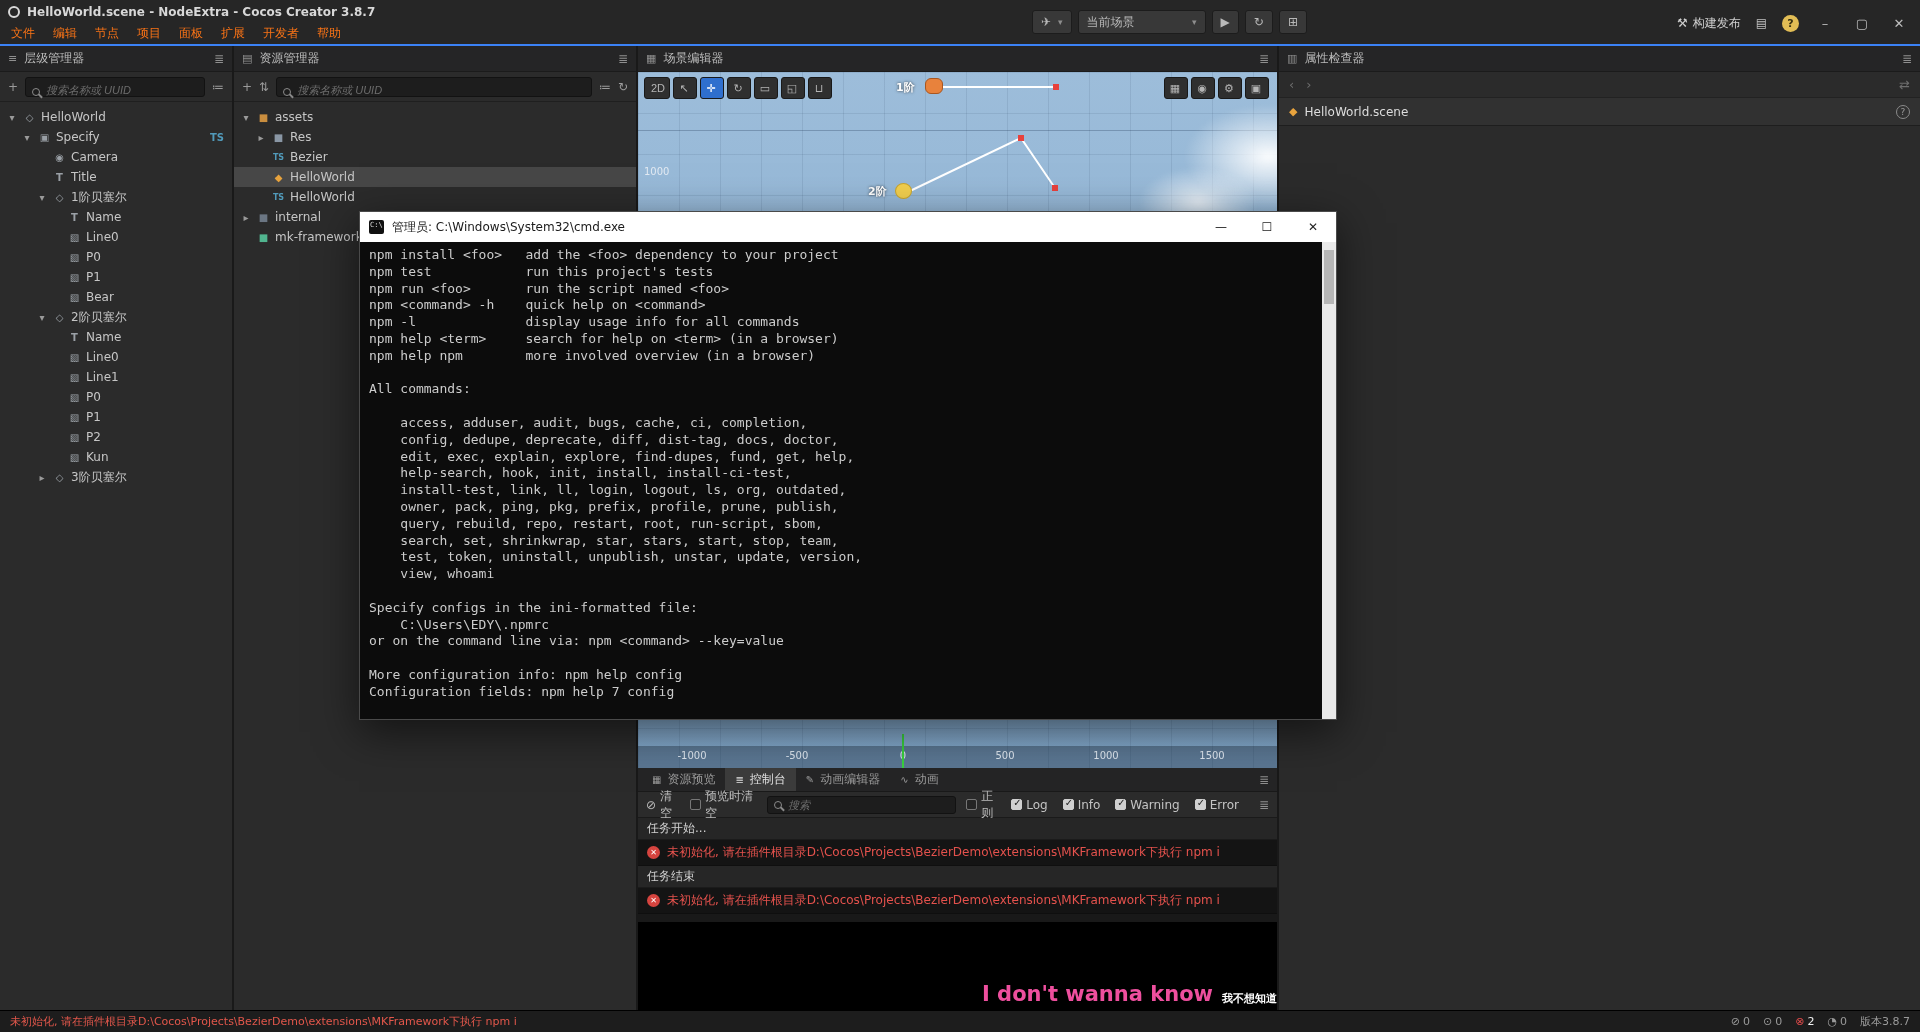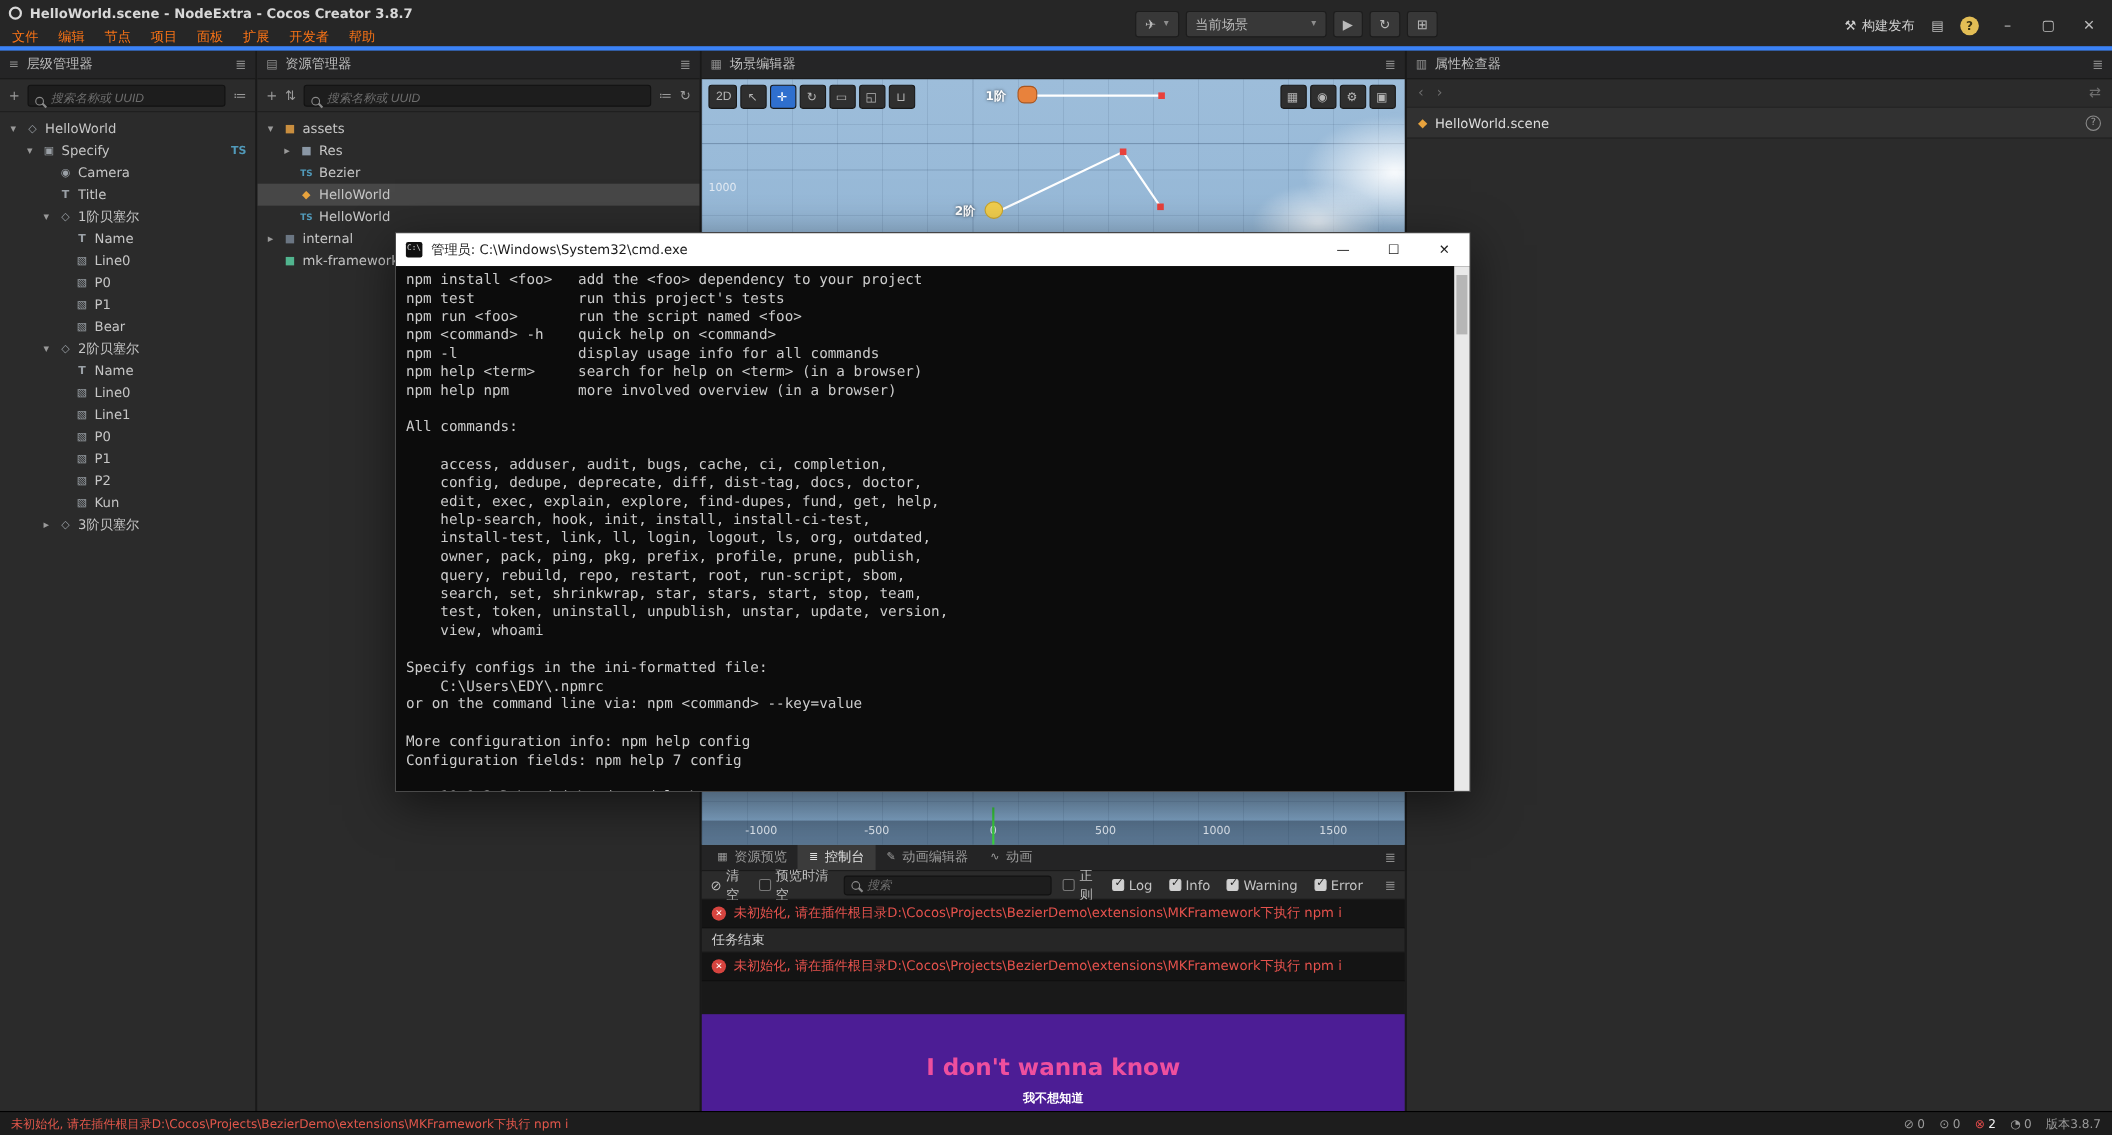--- a/index.html
+++ b/index.html
@@ -1,21 +1,21 @@
 <!DOCTYPE html>
 <html><head>
 <meta charset="utf-8">
 <style>
 *{margin:0;padding:0;box-sizing:border-box}
 html,body{width:1920px;height:1032px;overflow:hidden;background:#1a1a1a;
   font-family:"DejaVu Sans","Liberation Sans",sans-serif;font-size:12px;color:#ccc}
 .app{position:relative;width:1920px;height:1032px;background:#2b2b2b;overflow:hidden}
 
 
-.header{position:absolute;top:0;left:0;right:0;height:46px;background:#262626;border-bottom:4px solid #3b82f6;z-index:20}
+.header{position:absolute;top:0;left:0;right:0;height:46px;background:#262626;border-bottom:2px solid #3b82f6;z-index:20}
 .title-row{display:flex;align-items:center;height:22px;padding:2px 8px 0;gap:7px}
 .app-logo{width:12px;height:12px;border:2px solid #d8d8d8;border-radius:50%;flex:none}
 .window-title{font-size:12px;font-weight:bold;color:#d8d8d8;white-space:nowrap}
 .menu-row{display:flex;align-items:center;height:23px;padding:0 2px}
 .menu-item{padding:0 9px;color:#f97316;cursor:default}
 .center-controls{position:absolute;left:1032px;top:10px;display:flex;align-items:center;gap:6px}
 .ctrl{background:#383838;border:1px solid #1c1c1c;border-radius:3px;height:24px;display:flex;align-items:center;justify-content:center;padding:0 8px;gap:7px;color:#b9b9b9}
 .scene-select{width:128px;justify-content:space-between}
 .caret{font-size:9px;color:#8e8e8e}
 .right-controls{position:absolute;right:10px;top:0;height:46px;display:flex;align-items:center;gap:15px;color:#c0c0c0}
@@ -106,21 +106,21 @@
 .filter.checked .cb::after{content:'✓';position:absolute;left:1px;top:-3px;color:#1c1c1c;font-size:10px;font-weight:bold}
 .console-search{width:210px;height:18px;background:#1d1d1d;border:1px solid #121212;border-radius:3px;display:flex;align-items:center;padding:0 6px;gap:6px}
 .console-search input{flex:1;min-width:0;background:transparent;border:none;outline:none;color:#bbb;font-size:11px}
 .console-search input::placeholder{color:#6d6d6d;font-style:italic}
 .console-rows{flex:1;background:#191919;overflow:hidden;min-height:0}
 .console-row{display:flex;align-items:center;gap:7px;padding:0 9px}
 .console-row.info{height:22px;background:#262626;border-bottom:1px solid #1b1b1b;color:#d2d2d2}
 .console-row.error{height:26px;background:#141414;border-bottom:1px solid #0f0f0f;color:#e5524d}
 .err-icon{display:none;width:13px;height:13px;border-radius:50%;background:#d6443f;color:#fff;font-size:8px;align-items:center;justify-content:center;flex:none}
 .console-row.error .err-icon{display:flex}
-.lyrics{height:88px;background:#4c1d95;display:flex;flex-direction:column;align-items:center;justify-content:flex-end;gap:9px;padding-bottom:4px;flex:none}
+.lyrics{height:88px;background:#000000;display:flex;flex-direction:row;align-items:flex-end;justify-content:flex-end;gap:9px;padding-bottom:4px;flex:none}
 .lyric-en{color:#ee4f9e;font-size:21px;font-weight:bold}
 .lyric-zh{color:#fff;font-size:11px;font-weight:bold}
 
 
 .insp-nav{height:26px;display:flex;align-items:center;padding:0 10px;gap:12px;border-bottom:1px solid #222;color:#6e6e6e;font-size:13px}
 .insp-item-row{height:28px;display:flex;align-items:center;gap:7px;padding:0 10px;background:#313131;border-bottom:1px solid #1e1e1e;color:#ddd}
 .insp-scene-icon{color:#e8a33d;font-size:11px}
 .help-circle{margin-left:auto;width:14px;height:14px;border:1px solid #8a8a8a;border-radius:50%;color:#9a9a9a;font-size:9px;display:flex;align-items:center;justify-content:center}
 
 
@@ -547,20 +547,24 @@
               <label class="filter checked">
                 <span class="cb"></span>
                 <span>Error</span>
               </label>
             </div>
           <span class="spacer"></span>
           <span class="menu-dots">≣</span>
         </div>
         <div class="console-rows">
 
+        <div class="console-row info">
+
+              <span>任务开始...</span>
+            </div>
             <div class="console-row error">
               <span class="err-icon">✕</span>
               <span>未初始化, 请在插件根目录D:\Cocos\Projects\BezierDemo\extensions\MKFramework下执行 npm i</span>
             </div>
             <div class="console-row info">
 
               <span>任务结束</span>
             </div>
             <div class="console-row error">
               <span class="err-icon">✕</span>

